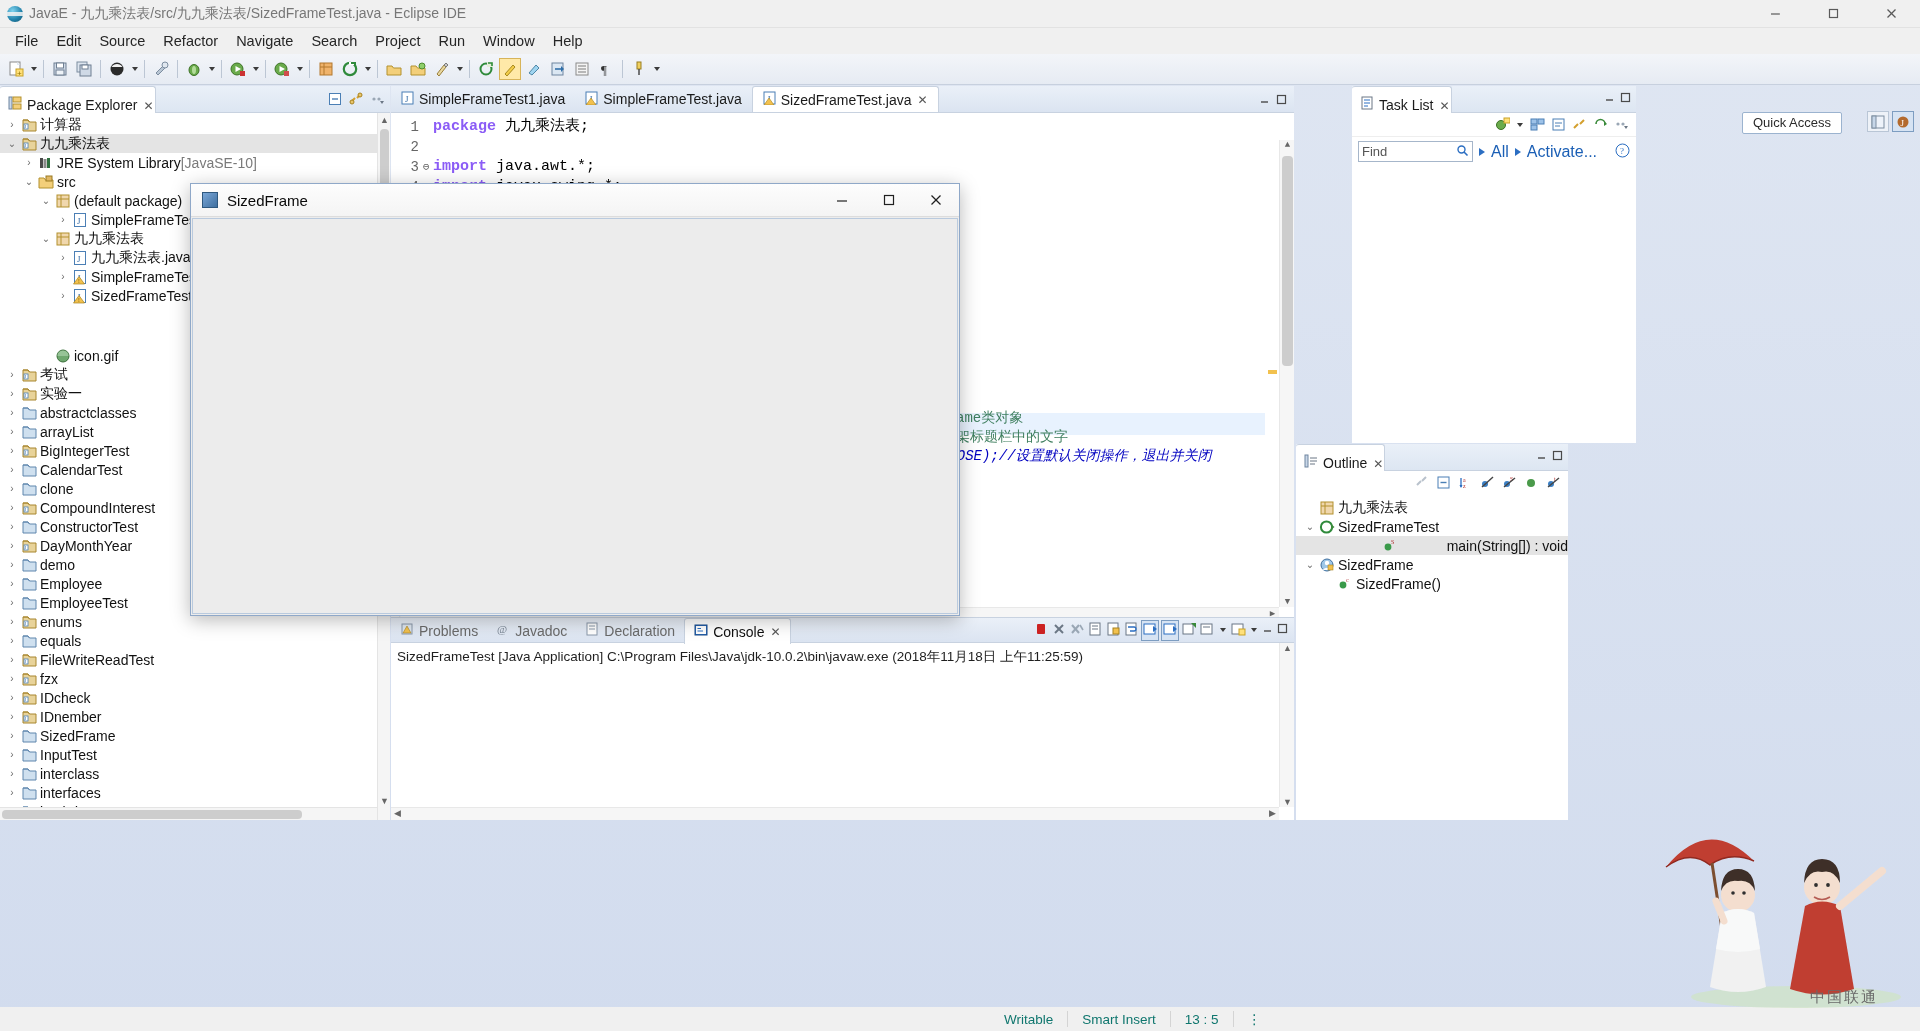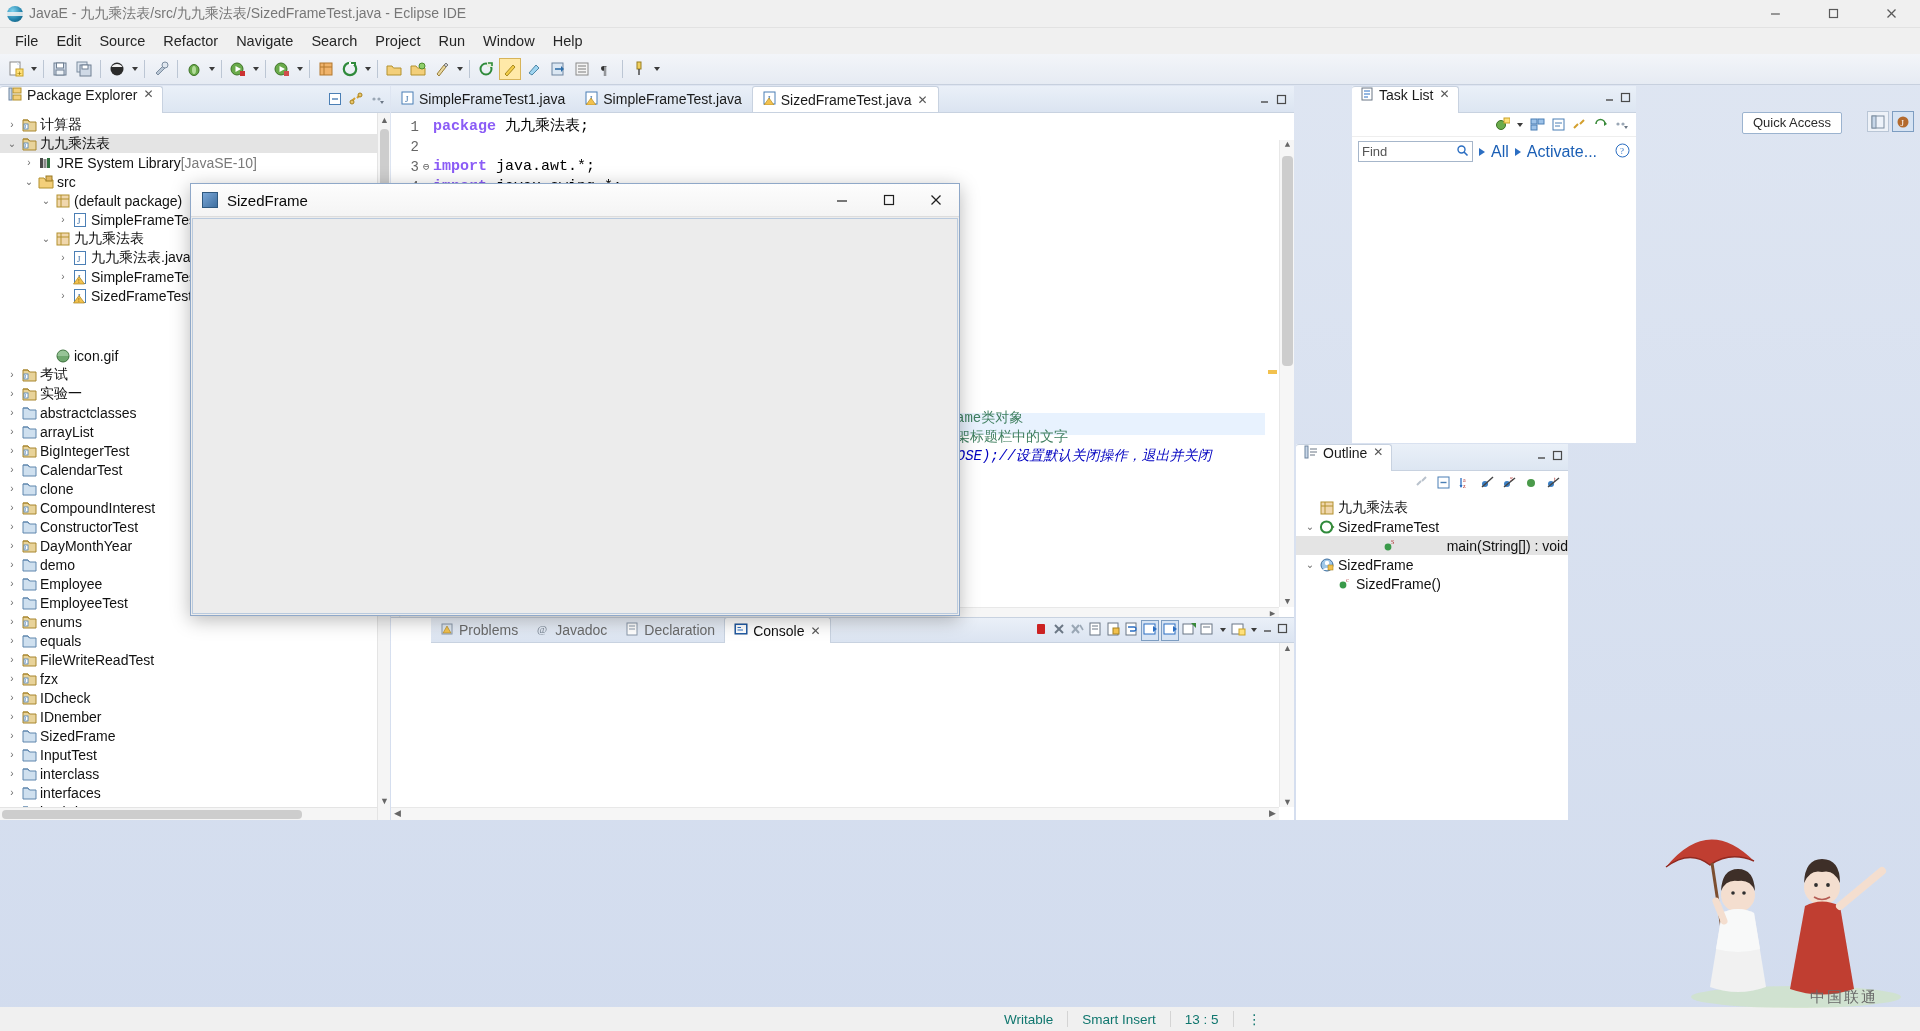--- a/index.html
+++ b/index.html
@@ -87,21 +87,21 @@
   .pkg-panel {
     position: absolute; left: 0; top: 86px; width: 390px; height: 734px;
     background: #fff; border-right: 1px solid #c3ced e;
   }
   .view-tabbar {
     height: 27px; background: linear-gradient(#eaf0f8, #dde6f2);
     display: flex; align-items: center; position: relative;
     border-bottom: 1px solid #c8d2e0;
   }
   .view-tab {
-    height: 27px; display: flex; align-items: flex-start; padding: 0 8px 0 8px;
+    height: 27px; display: flex; align-items: flex-end; padding: 0 1px 0 8px;
     background: #fff; font-size: 14px; color: #1a1a1a;
     border-top: 1px solid #c8d2e0; border-right: 1px solid #c8d2e0;
     border-top-left-radius: 3px; border-top-right-radius: 3px;
   }
   .view-tab .tabicon { margin-right: 5px; }
   .view-close { margin-left: 6px; color: #555; font-size: 12px; }
   .view-tools { margin-left: auto; display: flex; align-items: center; padding-right: 4px; gap: 3px; }
   .vtool { width: 18px; height: 18px; display:flex; align-items:center; justify-content:center; }
 
   .tree { position: absolute; top: 27px; left: 0; right: 13px; bottom: 13px; overflow: hidden; padding-top: 2px; }
@@ -174,23 +174,22 @@
   .marker-bar {
     position:absolute; right: 15px; top: 27px; bottom: 13px; width: 14px; background:#fff;
   }
 
   
   .bottom-panel {
     position: absolute; left: 391px; top: 617px; width: 903px; height: 203px; background: #fff;
     border-top: 1px solid #c8d2e0;
   }
   .btabbar {
-    height: 25px; background: linear-gradient(#eaf0f8, #dbe4f1); display: flex; align-items: center;
+    height: 25px; background: linear-gradient(#eaf0f8, #dbe4f1); display: flex; 
     border-bottom: 1px solid #c8d2e0;
-    margin-left: 40px;
   }
   .btab { height: 25px; display:flex; align-items:center; padding: 0 9px; font-size: 14px; color:#6a6a6a;}
   .btab.active { background: #fff; color: #111; border-top:1px solid #c8d2e0; border-left:1px solid #c8d2e0; border-right:1px solid #c8d2e0;
                  border-top-left-radius:3px;border-top-right-radius:3px; height:26px;}
   .btabtools { margin-left:auto; display:flex; align-items:center; gap:2px; padding-right: 5px; }
   .console-head {
     font-size: 13.5px; color: #1f1f1f; padding: 5px 6px; white-space: nowrap;
   }
 
   
@@ -1091,20 +1090,21 @@
             </svg></span>
         <span class="tb-arrow"></span>
         <span><svg width="13" height="13">
               <line x1="3" y1="9" x2="10" y2="9" stroke="#4a4a4a" stroke-width="1.4"></line>
             </svg></span>
         <span><svg width="13" height="13">
               <rect x="2.5" y="2.5" width="8" height="8" fill="none" stroke="#4a4a4a" stroke-width="1.2"></rect>
             </svg></span>
       </div>
     </div>
+    <div class="console-head">SizedFrameTest [Java Application] C:\Program Files\Java\jdk-10.0.2\bin\javaw.exe (2018年11月18日 上午11:25:59)</div>
     <div style="position:absolute;right:0;top:25px;bottom:13px;width:15px;background:#f6f6f6;border-left:1px solid #e8e8e8;">
       <div style="position:absolute;left:1px;top:0;width:13px;text-align:center;color:#666;font-size:9px;">▲</div>
       <div style="position:absolute;left:1px;bottom:0;width:13px;text-align:center;color:#666;font-size:9px;">▼</div>
     </div>
     <div style="position:absolute;left:0;right:15px;bottom:0;height:13px;background:#f6f6f6;border-top:1px solid #e8e8e8;">
       <div style="position:absolute;left:0;top:0;width:13px;text-align:center;color:#666;font-size:9px;">◀</div>
       <div style="position:absolute;right:0;top:0;width:13px;text-align:center;color:#666;font-size:9px;">▶</div>
     </div>
   </div>
 

